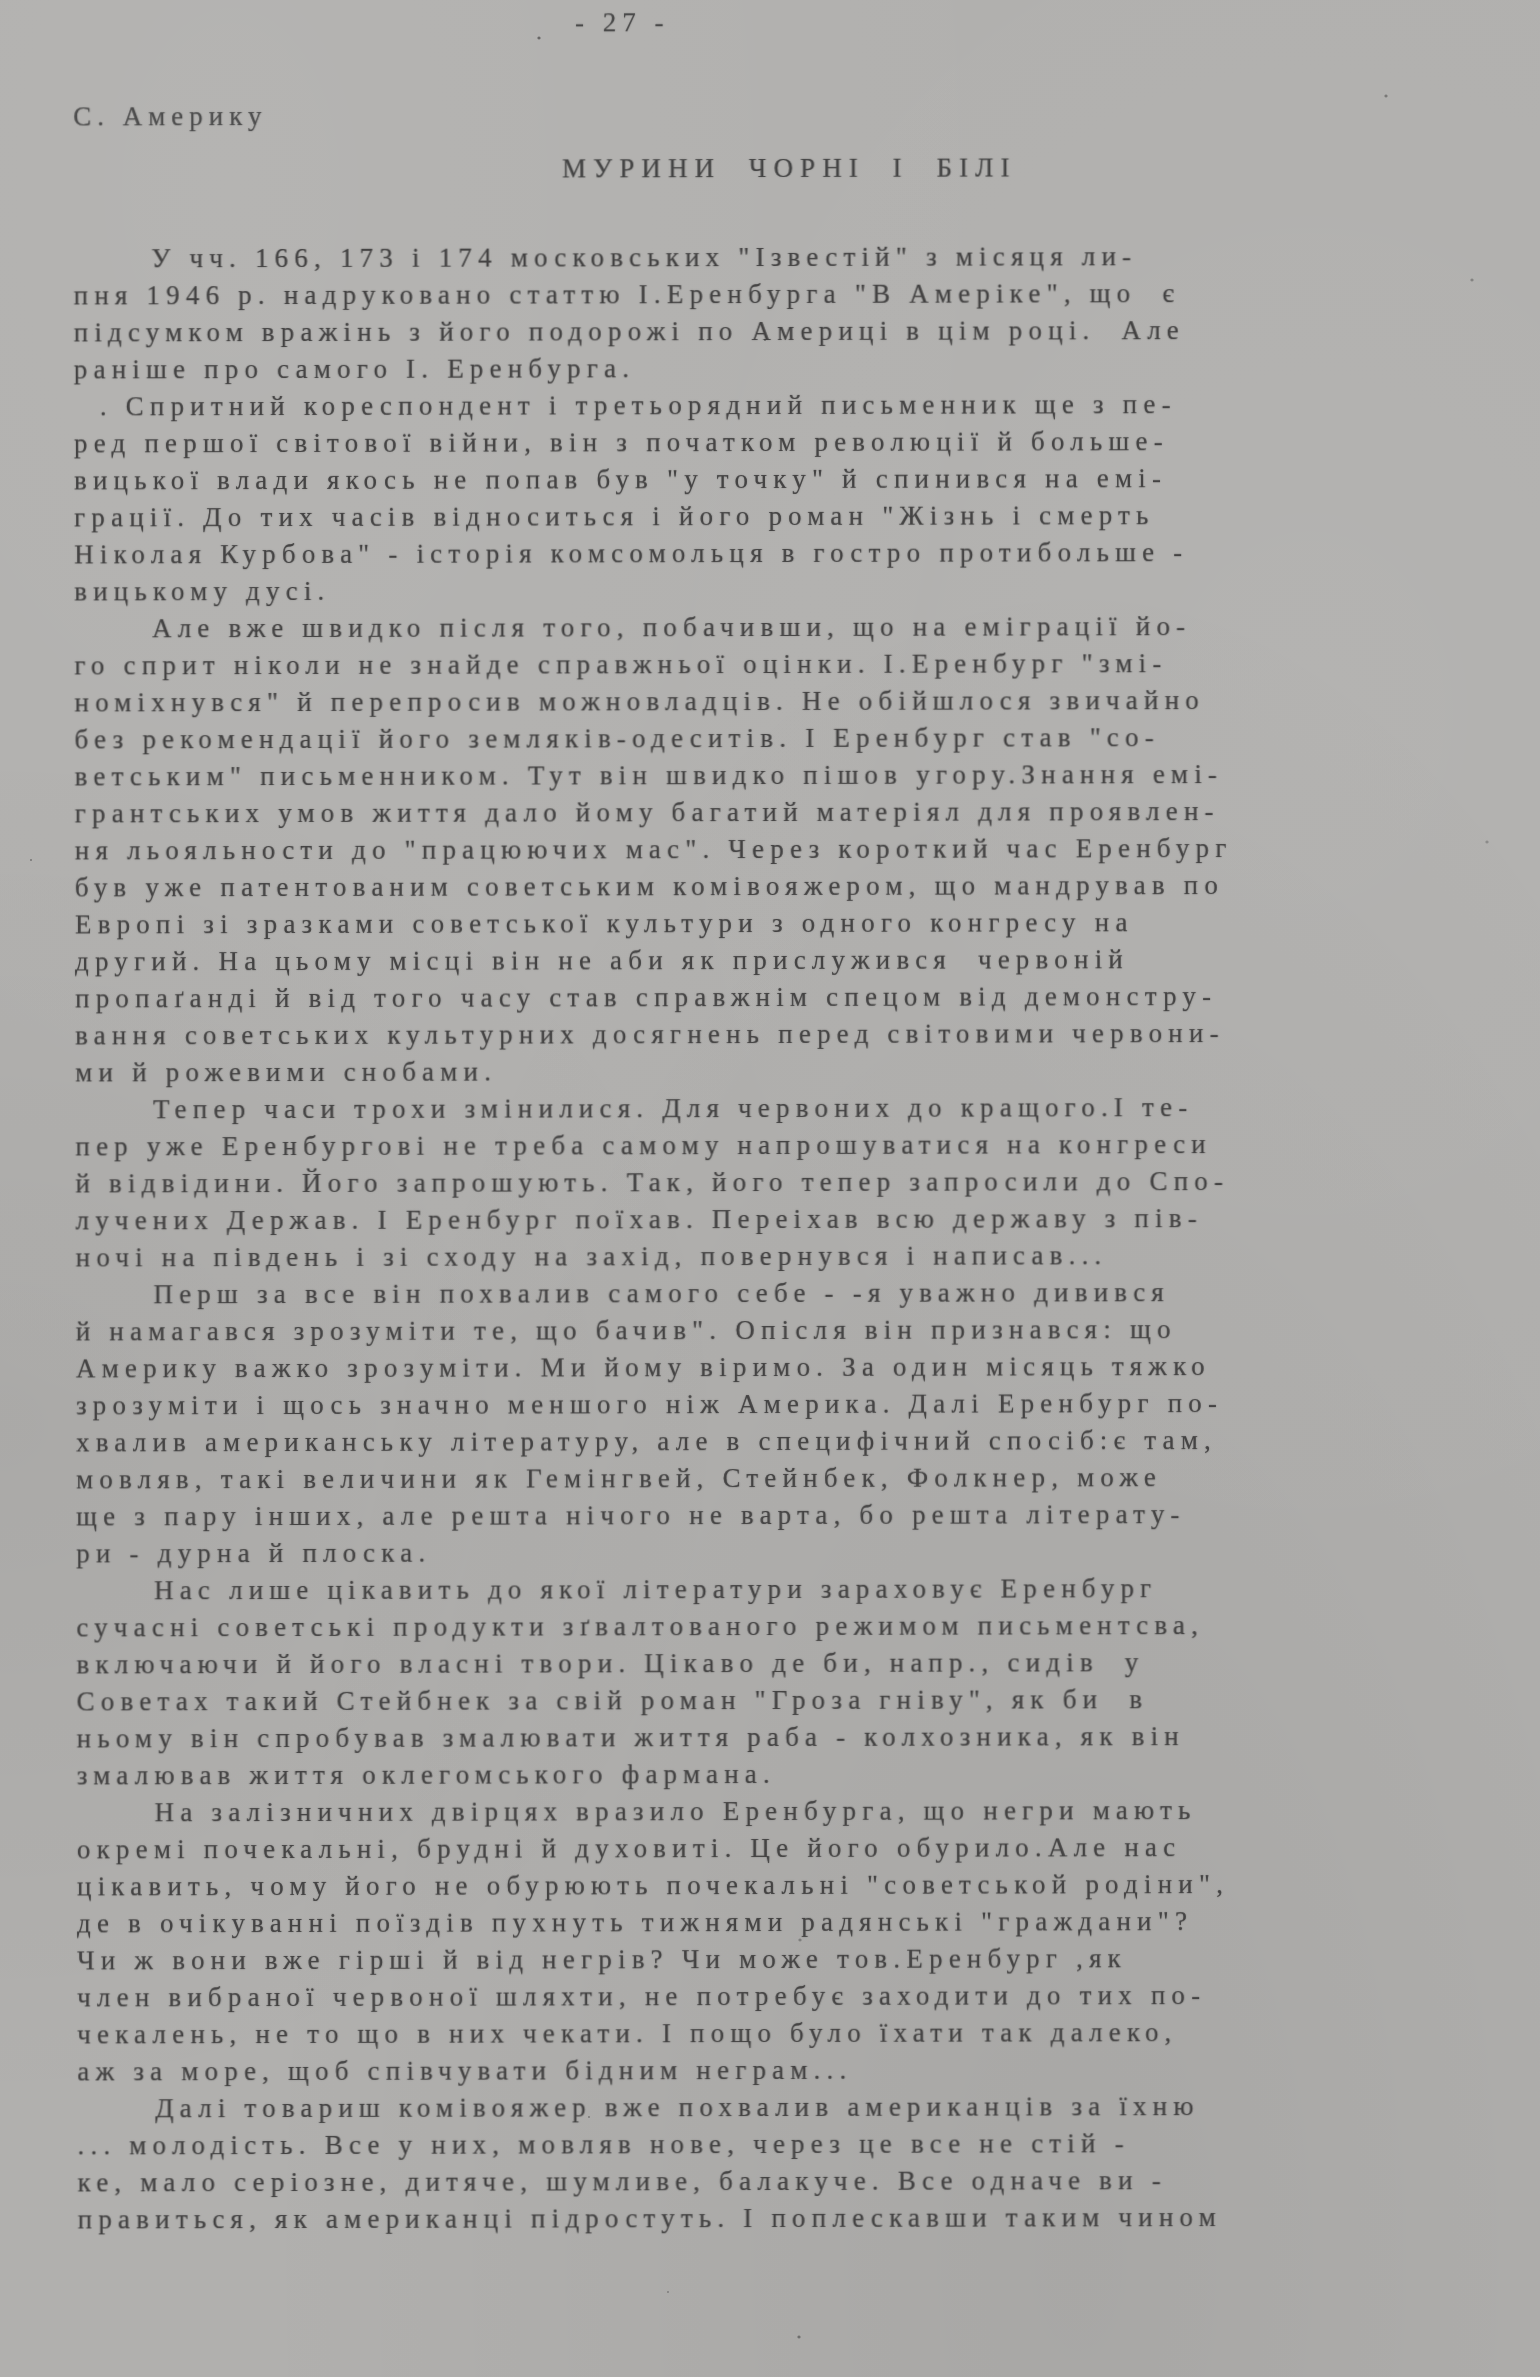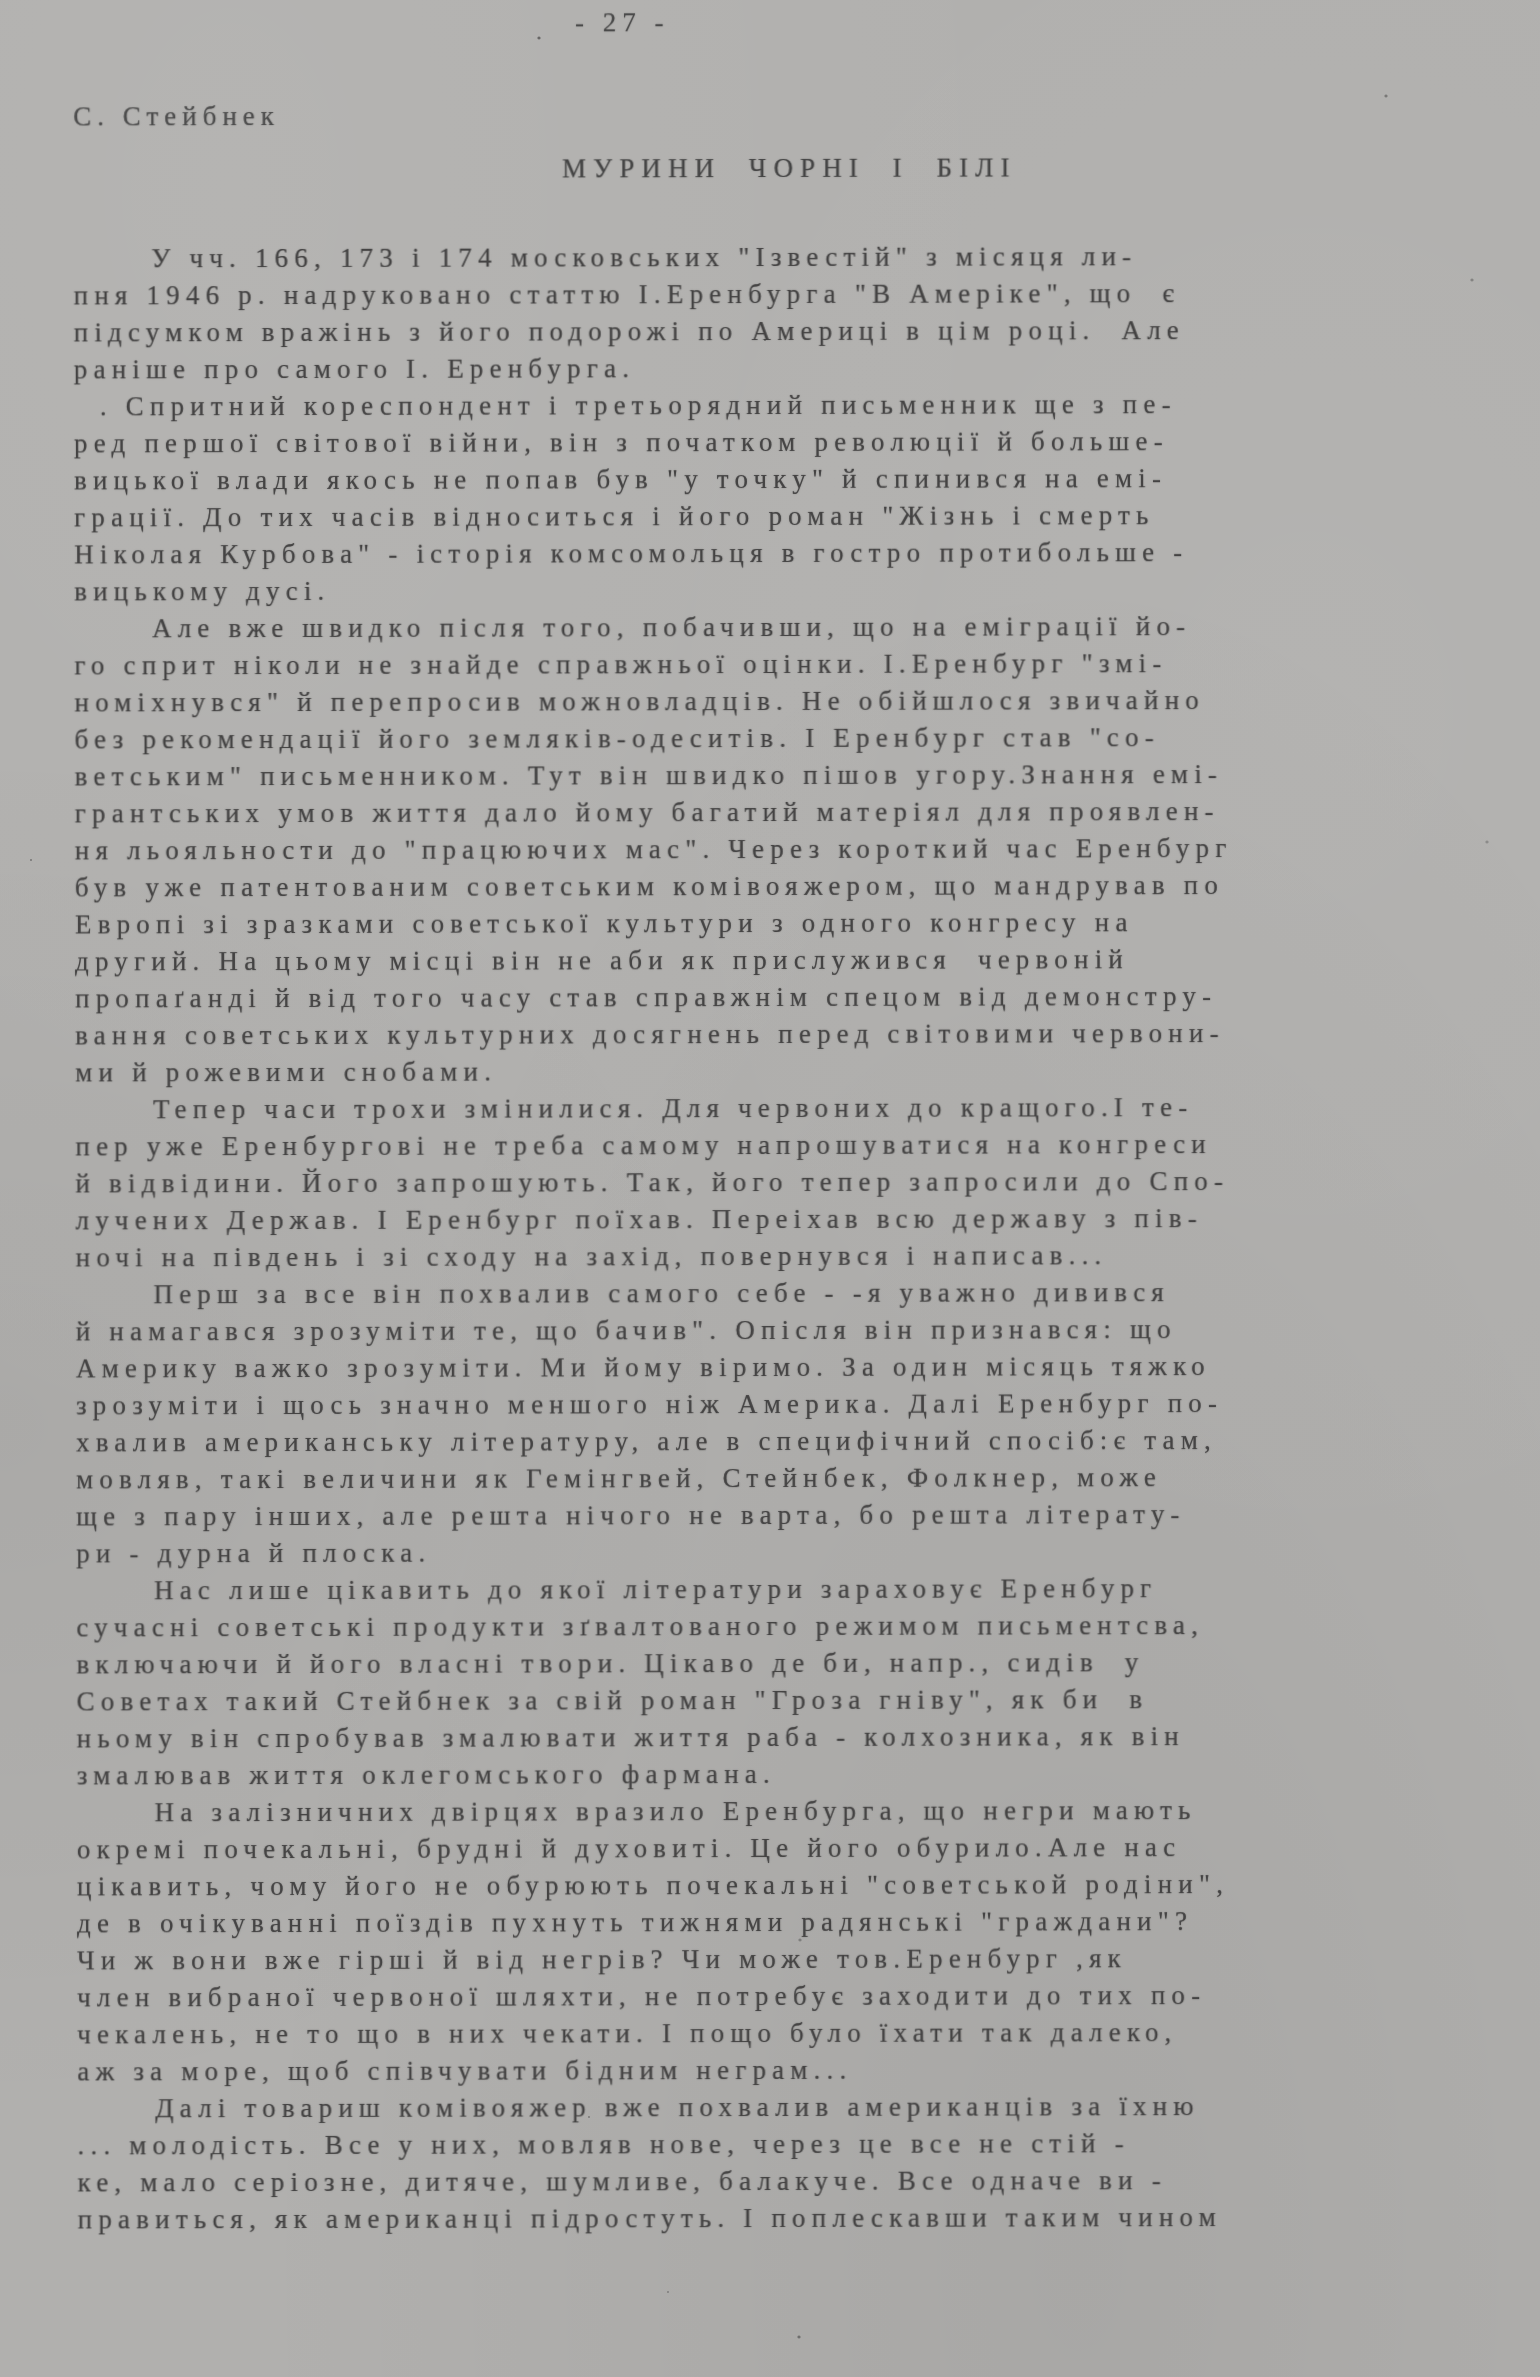--- a/index.html
+++ b/index.html
@@ -88,21 +88,21 @@
       667px 2291px 0 0 rgba(60,60,60,0.4);
   }
 </style>
 </head>
 <body>
 
 <div class="page">
   <div class="dust"></div>
   <div class="typewriter">
     <div class="page-number">- 27 -</div>
-    <div class="author">С. Стейбнек</div>
+    <div class="author">С. Америку</div>
     <div class="title">МУРИНИ  ЧОРНІ  І  БІЛІ</div>
     <div class="body-text">
         <div>
           <div class="line">      У чч. 166, 173 і 174 московських "Ізвестій" з місяця ли-</div>
           <div class="line">пня 1946 р. надруковано статтю І.Еренбурга "В Амеріке", що  є</div>
           <div class="line">підсумком вражінь з його подорожі по Америці в цім році.  Але</div>
           <div class="line">раніше про самого І. Еренбурга.</div>
         </div>
         <div>
           <div class="line">  . Спритний кореспондент і третьорядний письменник ще з пе-</div>

